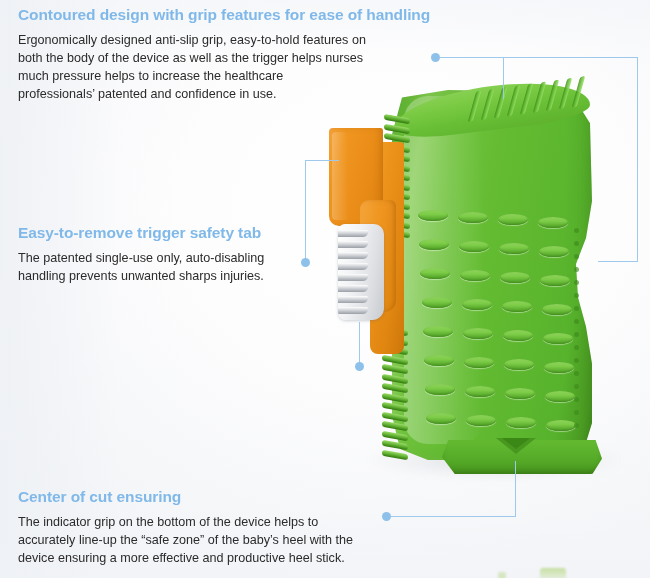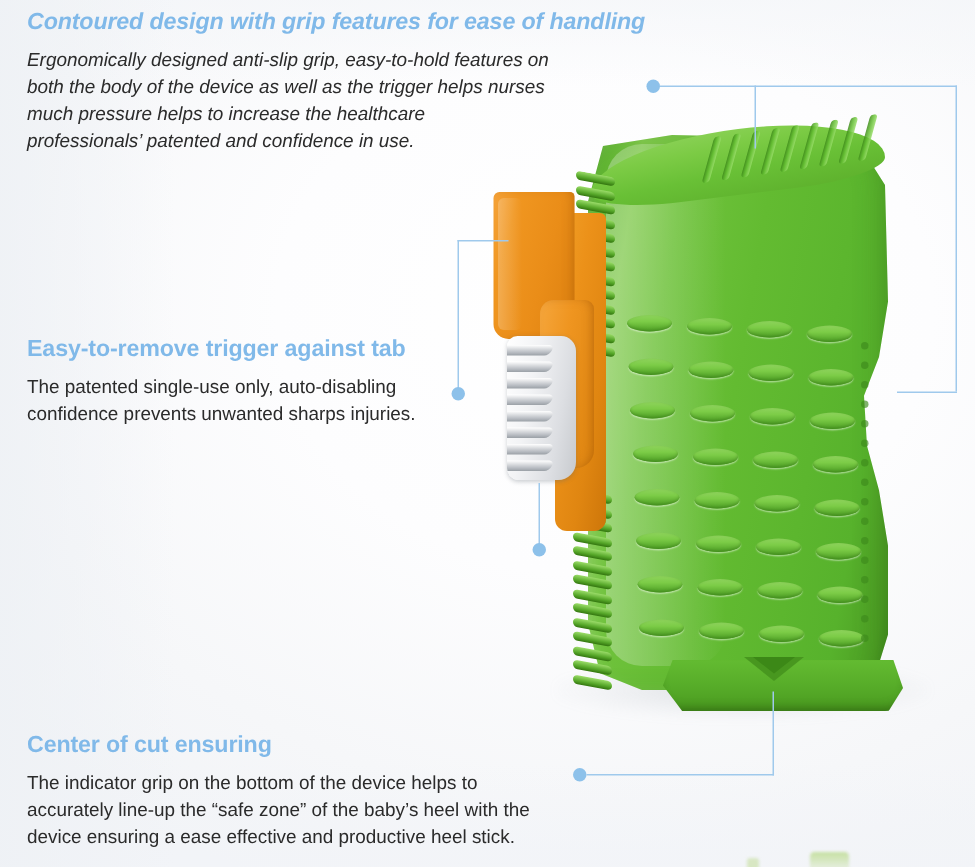--- a/index.html
+++ b/index.html
@@ -50,21 +50,21 @@
     white-space: nowrap;
   }
   .feat-body {
     color: #2b2b2b;
     font-size: 12.6px;
     line-height: 1.44;
     margin-top: 6px;
   }
   .feat-body div { white-space: nowrap; }
 
-  #feature-1 { left: 18px; top: 6px; font-style: italic; }
+  #feature-1 { left: 18px; top: 6px; }
   #feature-2 { left: 18px; top: 224px; }
   #feature-3 { left: 18px; top: 368px; }
   #feature-4 { left: 18px; top: 488px; }
 
   
   .callout { position: absolute; z-index: 11; }
   .cl-line {
     position: absolute;
     background: #9fc9ec;
   }
@@ -385,34 +385,34 @@
     <div class="feat-title">Contoured design with grip features for ease of handling</div>
     <div class="feat-body">
       <div>Ergonomically designed anti-slip grip, easy-to-hold features on</div>
       <div>both the body of the device as well as the trigger helps nurses</div>
       <div>much pressure helps to increase the healthcare</div>
       <div>professionals’ patented and confidence in use.</div>
     </div>
   </div>
 
   <div class="feature" id="feature-2">
-    <div class="feat-title">Easy-to-remove trigger against tab</div>
+    <div class="feat-title">Easy-to-remove trigger safety tab</div>
     <div class="feat-body">
       <div>The patented single-use only, auto-disabling</div>
-      <div>confidence prevents unwanted sharps injuries.</div>
+      <div>handling prevents unwanted sharps injuries.</div>
     </div>
   </div>
 
 
   <div class="feature" id="feature-4">
     <div class="feat-title">Center of cut ensuring</div>
     <div class="feat-body">
       <div>The indicator grip on the bottom of the device helps to</div>
       <div>accurately line-up the “safe zone” of the baby’s heel with the</div>
-      <div>device ensuring a ease effective and productive heel stick.</div>
+      <div>device ensuring a more effective and productive heel stick.</div>
     </div>
   </div>
 
   <div class="callout" id="callout-1">
     <div class="cl-dot" style="left:431px; top:53px;"></div>
     <div class="cl-line cl-h" style="left:440px; top:57px; width:198px;"></div>
     <div class="cl-line cl-v" style="left:503px; top:57px; height:42px;"></div>
     <div class="cl-line cl-v" style="left:637px; top:57px; height:204px;"></div>
     <div class="cl-line cl-h" style="left:598px; top:261px; width:40px;"></div>
   </div>

